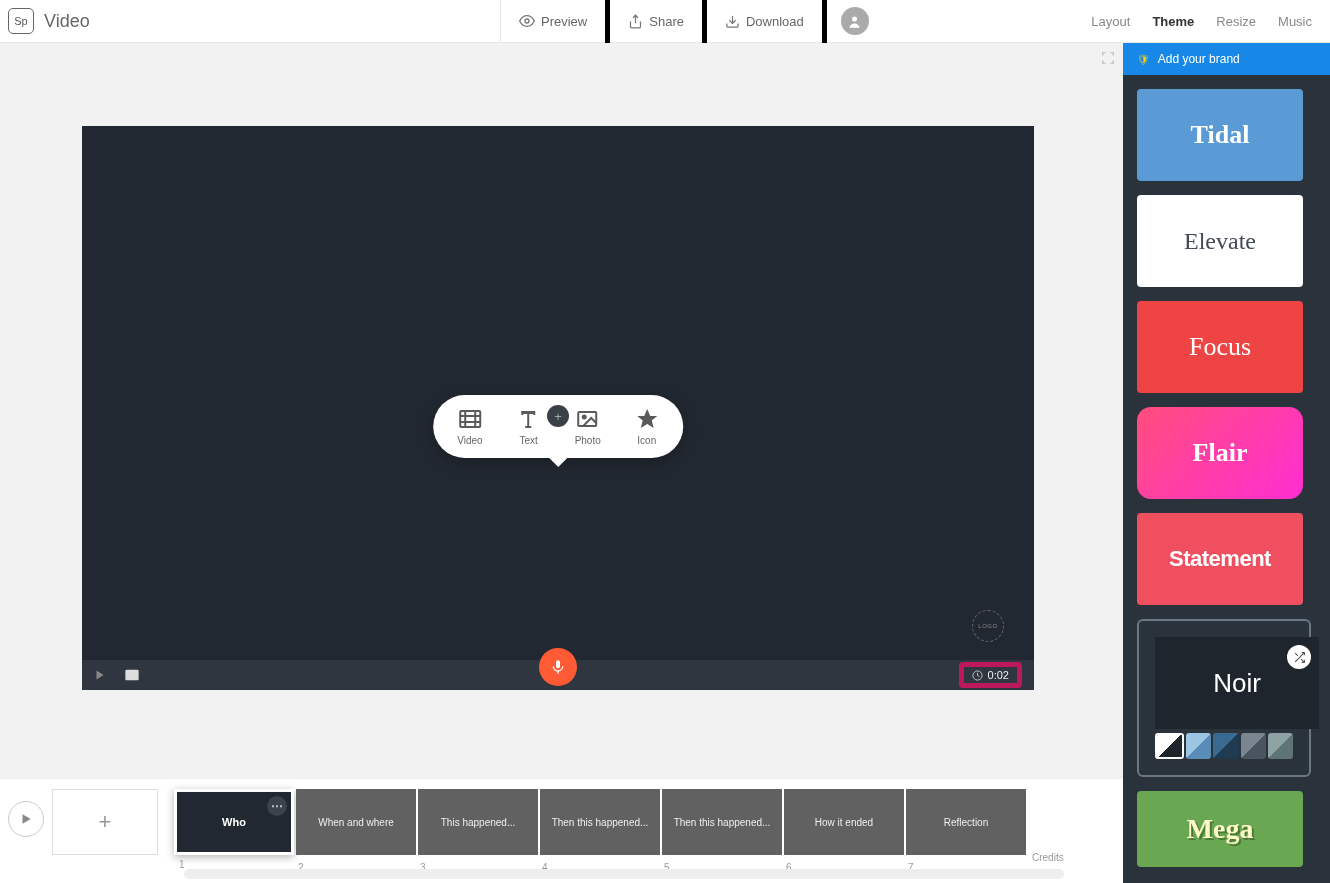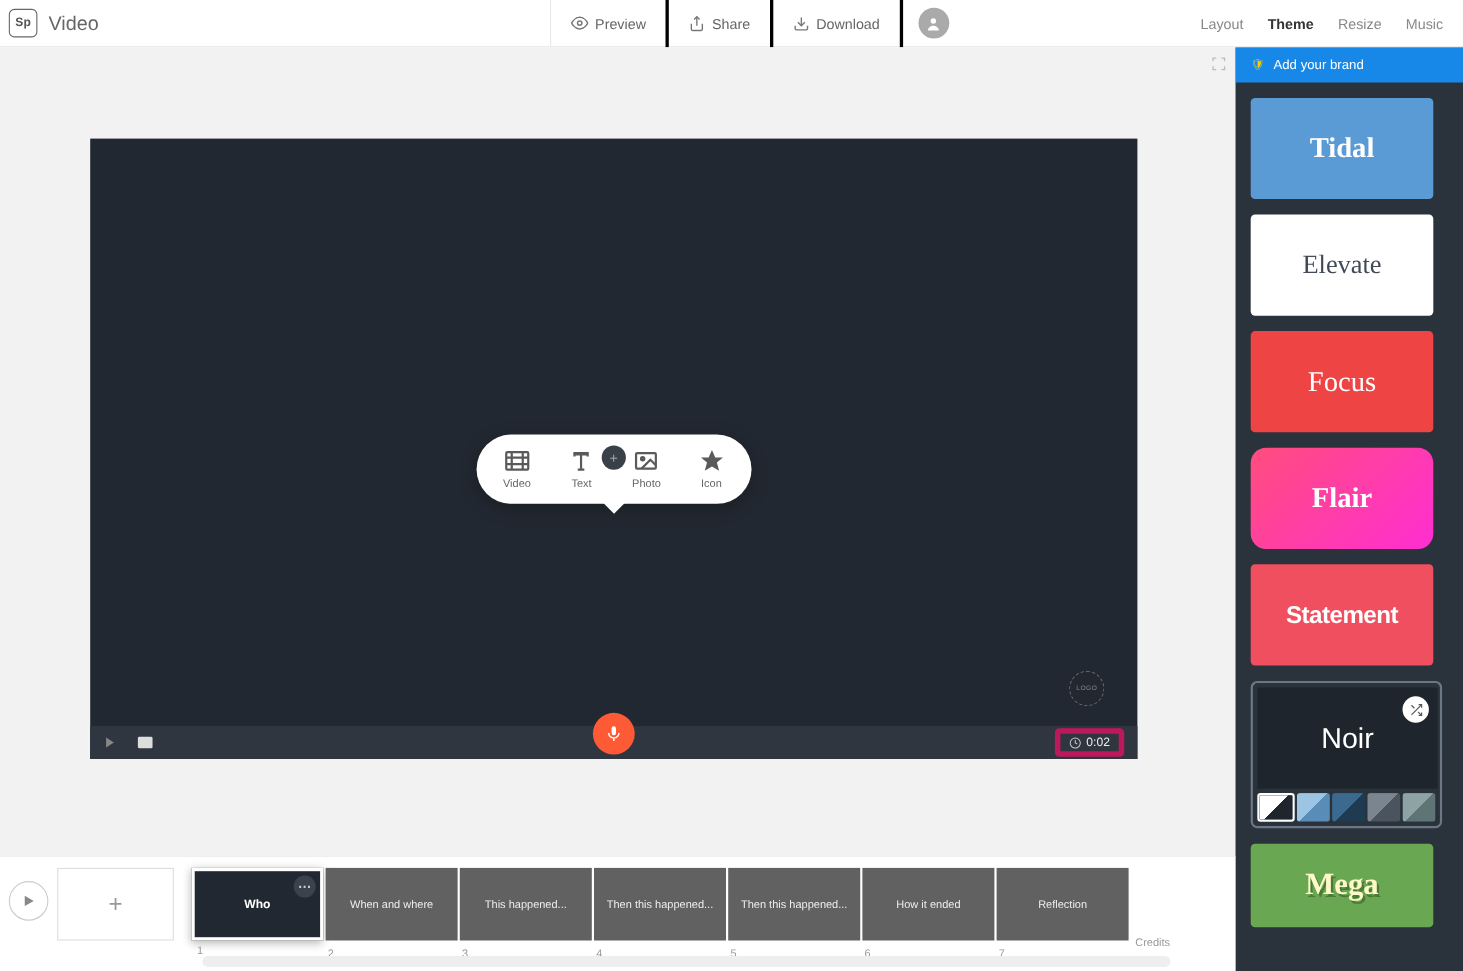--- a/index.html
+++ b/index.html
@@ -1,22 +1,22 @@
 <!DOCTYPE html>
 <html><head>
 <meta charset="utf-8">
 <style>
 * { margin: 0; padding: 0; box-sizing: border-box; font-family: -apple-system, BlinkMacSystemFont, "Segoe UI", Helvetica, Arial, sans-serif; }
 body { width: 1330px; height: 883px; background: #fff; overflow: hidden; }
 
 .header { height: 43px; display: flex; align-items: center; border-bottom: 1px solid #e8e8e8; position: relative; }
-.logo-box { margin-left: 8px; width: 26px; height: 26px; border: 1.5px solid #666; border-radius: 5px; display: flex; align-items: center; justify-content: center; font-size: 11px; font-weight: 700; color: #555; }
+.logo-box { margin-left: 8px; width: 26px; height: 26px; border: 1.5px solid #666; border-radius: 5px; display: flex; align-items: center; justify-content: center; font-size: 11px; font-weight: 400; color: #555; }
 .title-input { margin-left: 10px; border: none; font-size: 18px; color: #666; outline: none; width: 200px; }
 .header-center { position: absolute; left: 500px; display: flex; height: 43px; }
-.hc-btn { display: flex; align-items: center; padding: 0 18px; border-right: 3px solid #000000; color: #666; font-size: 13px; cursor: pointer; gap: 6px; }
+.hc-btn { display: flex; align-items: center; padding: 0 18px; border-right: 5px solid #000000; color: #666; font-size: 13px; cursor: pointer; gap: 6px; }
 .hc-btn:first-child { border-left: 1px solid #e8e8e8; }
 .avatar-btn { width: 28px; height: 28px; border-radius: 50%; background: #aaa; display: flex; align-items: center; justify-content: center; margin-left: 14px; align-self: center; }
 .header-right { position: absolute; right: 18px; display: flex; gap: 22px; }
 .hr-link { font-size: 13px; color: #888; cursor: pointer; }
 .hr-link.active { color: #333; font-weight: 600; }
 
 .main { display: flex; height: 840px; }
 .workspace { flex: 1; background: #f2f2f2; position: relative; }
 .expand-icon { position: absolute; top: 8px; right: 8px; color: #bbb; cursor: pointer; }
 
@@ -51,21 +51,21 @@
 .sidebar { width: 207px; background: #2a323c; height: 100%; overflow-y: auto; }
 .brand-bar { background: #1788e8; color: #fff; padding: 9px 14px; font-size: 12px; display: flex; gap: 8px; align-items: center; cursor: pointer; }
 .brand-ic { color: #ffcc00; font-size: 10px; }
 .themes { padding: 14px; display: flex; flex-direction: column; gap: 14px; }
 .theme { width: 166px; height: 92px; border-radius: 4px; display: flex; align-items: center; justify-content: center; font-size: 26px; cursor: pointer; position: relative; }
 .t-tidal { background: #5a9bd5; color: #fff; font-family: Georgia, serif; font-weight: 700; }
 .t-elevate { background: #fff; color: #414a56; font-family: Georgia, serif; font-size: 24px; }
 .t-focus { background: #ef4444; color: #fff; font-family: Georgia, serif; font-size: 26px; }
 .t-flair { background: linear-gradient(135deg, #ff4d7d, #ff2ed2); color: #fff; font-family: Georgia, serif; font-weight: 700; border-radius: 14px; }
 .t-statement { background: #ef4f5f; color: #fff; font-weight: 800; font-size: 22px; letter-spacing: -.5px; }
-.theme-noir-wrap { border: 2px solid #6b7785; border-radius: 6px; padding: 4px; width: 174px; }
+.theme-noir-wrap { border: 2px solid #6b7785; border-radius: 6px; padding: 16px; width: 174px; }
 .t-noir { width: 164px; height: 92px; background: #1f252d; color: #fff; font-family: Georgia, serif; font-size: 26px; display: flex; align-items: center; justify-content: center; position: relative; }
 .shuffle { position: absolute; top: 8px; right: 8px; width: 24px; height: 24px; border-radius: 50%; background: #fff; display: flex; align-items: center; justify-content: center; color: #555; }
 .palette { display: flex; gap: 2px; margin-top: 4px; }
 .sw { flex: 1; height: 26px; border-radius: 3px; position: relative; overflow: hidden; }
 .sw.sel { border: 2px solid #fff; }
 .sw .diag { position: absolute; inset: 0; background: linear-gradient(135deg, var(--c1) 50%, var(--c2) 50%); }
 .t-mega { background: #6aa752; color: #fff8c8; font-family: Georgia, serif; font-weight: 800; font-size: 28px; text-shadow: 2px 2px 0 #4a7a36; height: 76px; text-align: right; }
 </style>
 </head>
 <body>

